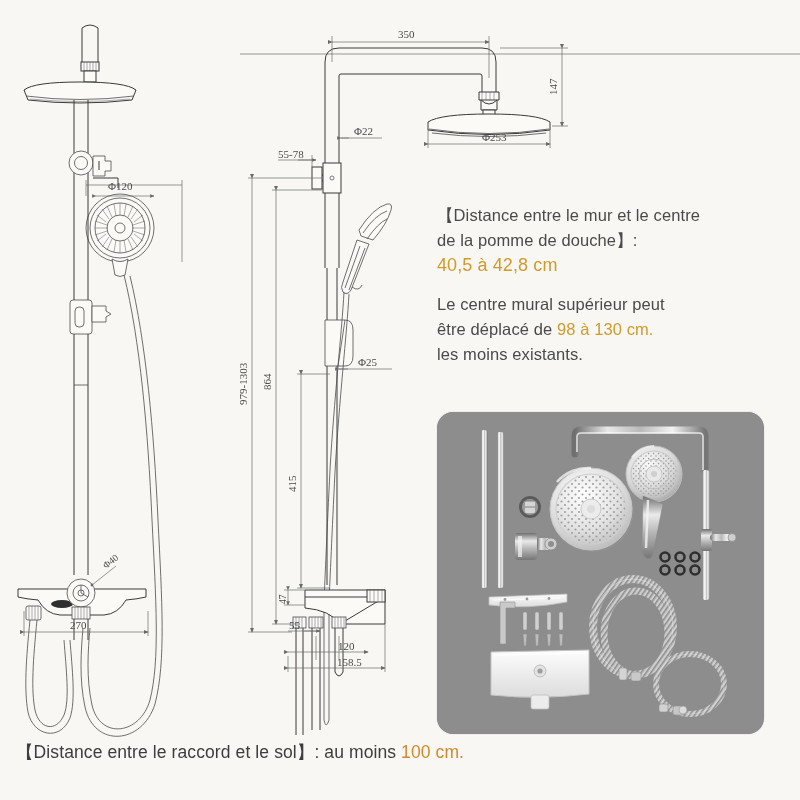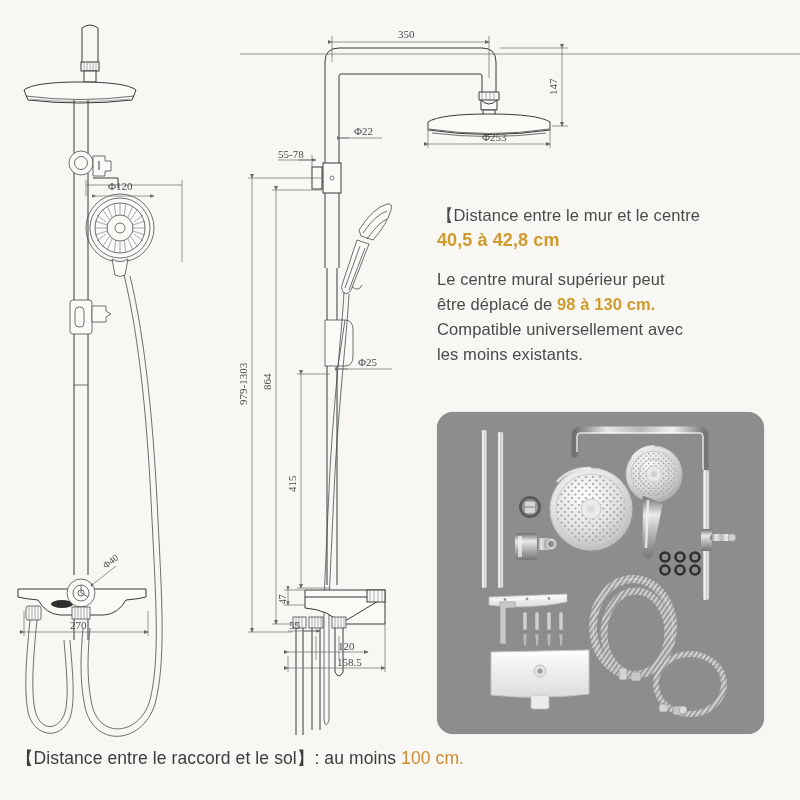--- a/index.html
+++ b/index.html
@@ -22,27 +22,27 @@
     position:absolute;
     left:437px; top:190px; width:345px;
     font-size:16.5px;
     line-height:25px;
     color:#4a4a4a;
     letter-spacing:.1px;
     margin-top:13px;
   }
   .tb-p{margin:0 0 0 0;}
   .tb-gap{height:14px;}
-  .accent{color:#cf9b2b;font-weight:bold;}
-  .accent-lg{color:#cf9b2b;font-weight:bold;font-size:18px;}
+  .accent{color:#cf9b2b;font-weight:normal;}
+  .accent-lg{color:#cf9b2b;font-weight:normal;font-size:18px;}
 
   
   .caption{
     position:absolute;
-    left:16px; bottom:30px;
+    left:16px; bottom:36px;
     font-size:17.5px;
     color:#3d3d3d;
     letter-spacing:.1px;
     white-space:nowrap;
   }
   .caption .accent{font-weight:normal;color:#d08a2e;}
 
   
   .photo{
     position:absolute;
@@ -264,25 +264,25 @@
       <text class="dimtxt" x="338" y="650">120</text>
 
       <path class="dim" d="M288,656 L288,672 M385,624 L385,672"></path>
       <path class="dim" d="M288,668 L385,668" marker-start="url(#ar)" marker-end="url(#ar)"></path>
       <text class="dimtxt" x="337" y="666">158.5</text>
     </g>
   </svg>
 
   <div class="textblock">
     <p class="tb-p">【Distance entre le mur et le centre</p>
+    <p class="tb-p">de la pomme de douche】:</p>
     <p class="tb-p accent-lg">40,5 à 42,8 cm</p>
     <div class="tb-gap"></div>
     <p class="tb-p">Le centre mural supérieur peut</p>
     <p class="tb-p"><span>être déplacé de </span><span class="accent">98 à 130 cm.</span></p>
-    <p class="tb-p">Compatible universellement avec</p>
     <p class="tb-p">les moins existants.</p>
   </div>
 
   <div class="photo">
     <svg class="inner" viewBox="0 0 327 322" xmlns="http://www.w3.org/2000/svg">
       <defs>
         <linearGradient id="chrome" x1="0" y1="0" x2="1" y2="0">
           <stop offset="0%" stop-color="#707070"></stop>
           <stop offset="25%" stop-color="#e8e8e8"></stop>
           <stop offset="50%" stop-color="#b9b9b9"></stop>

